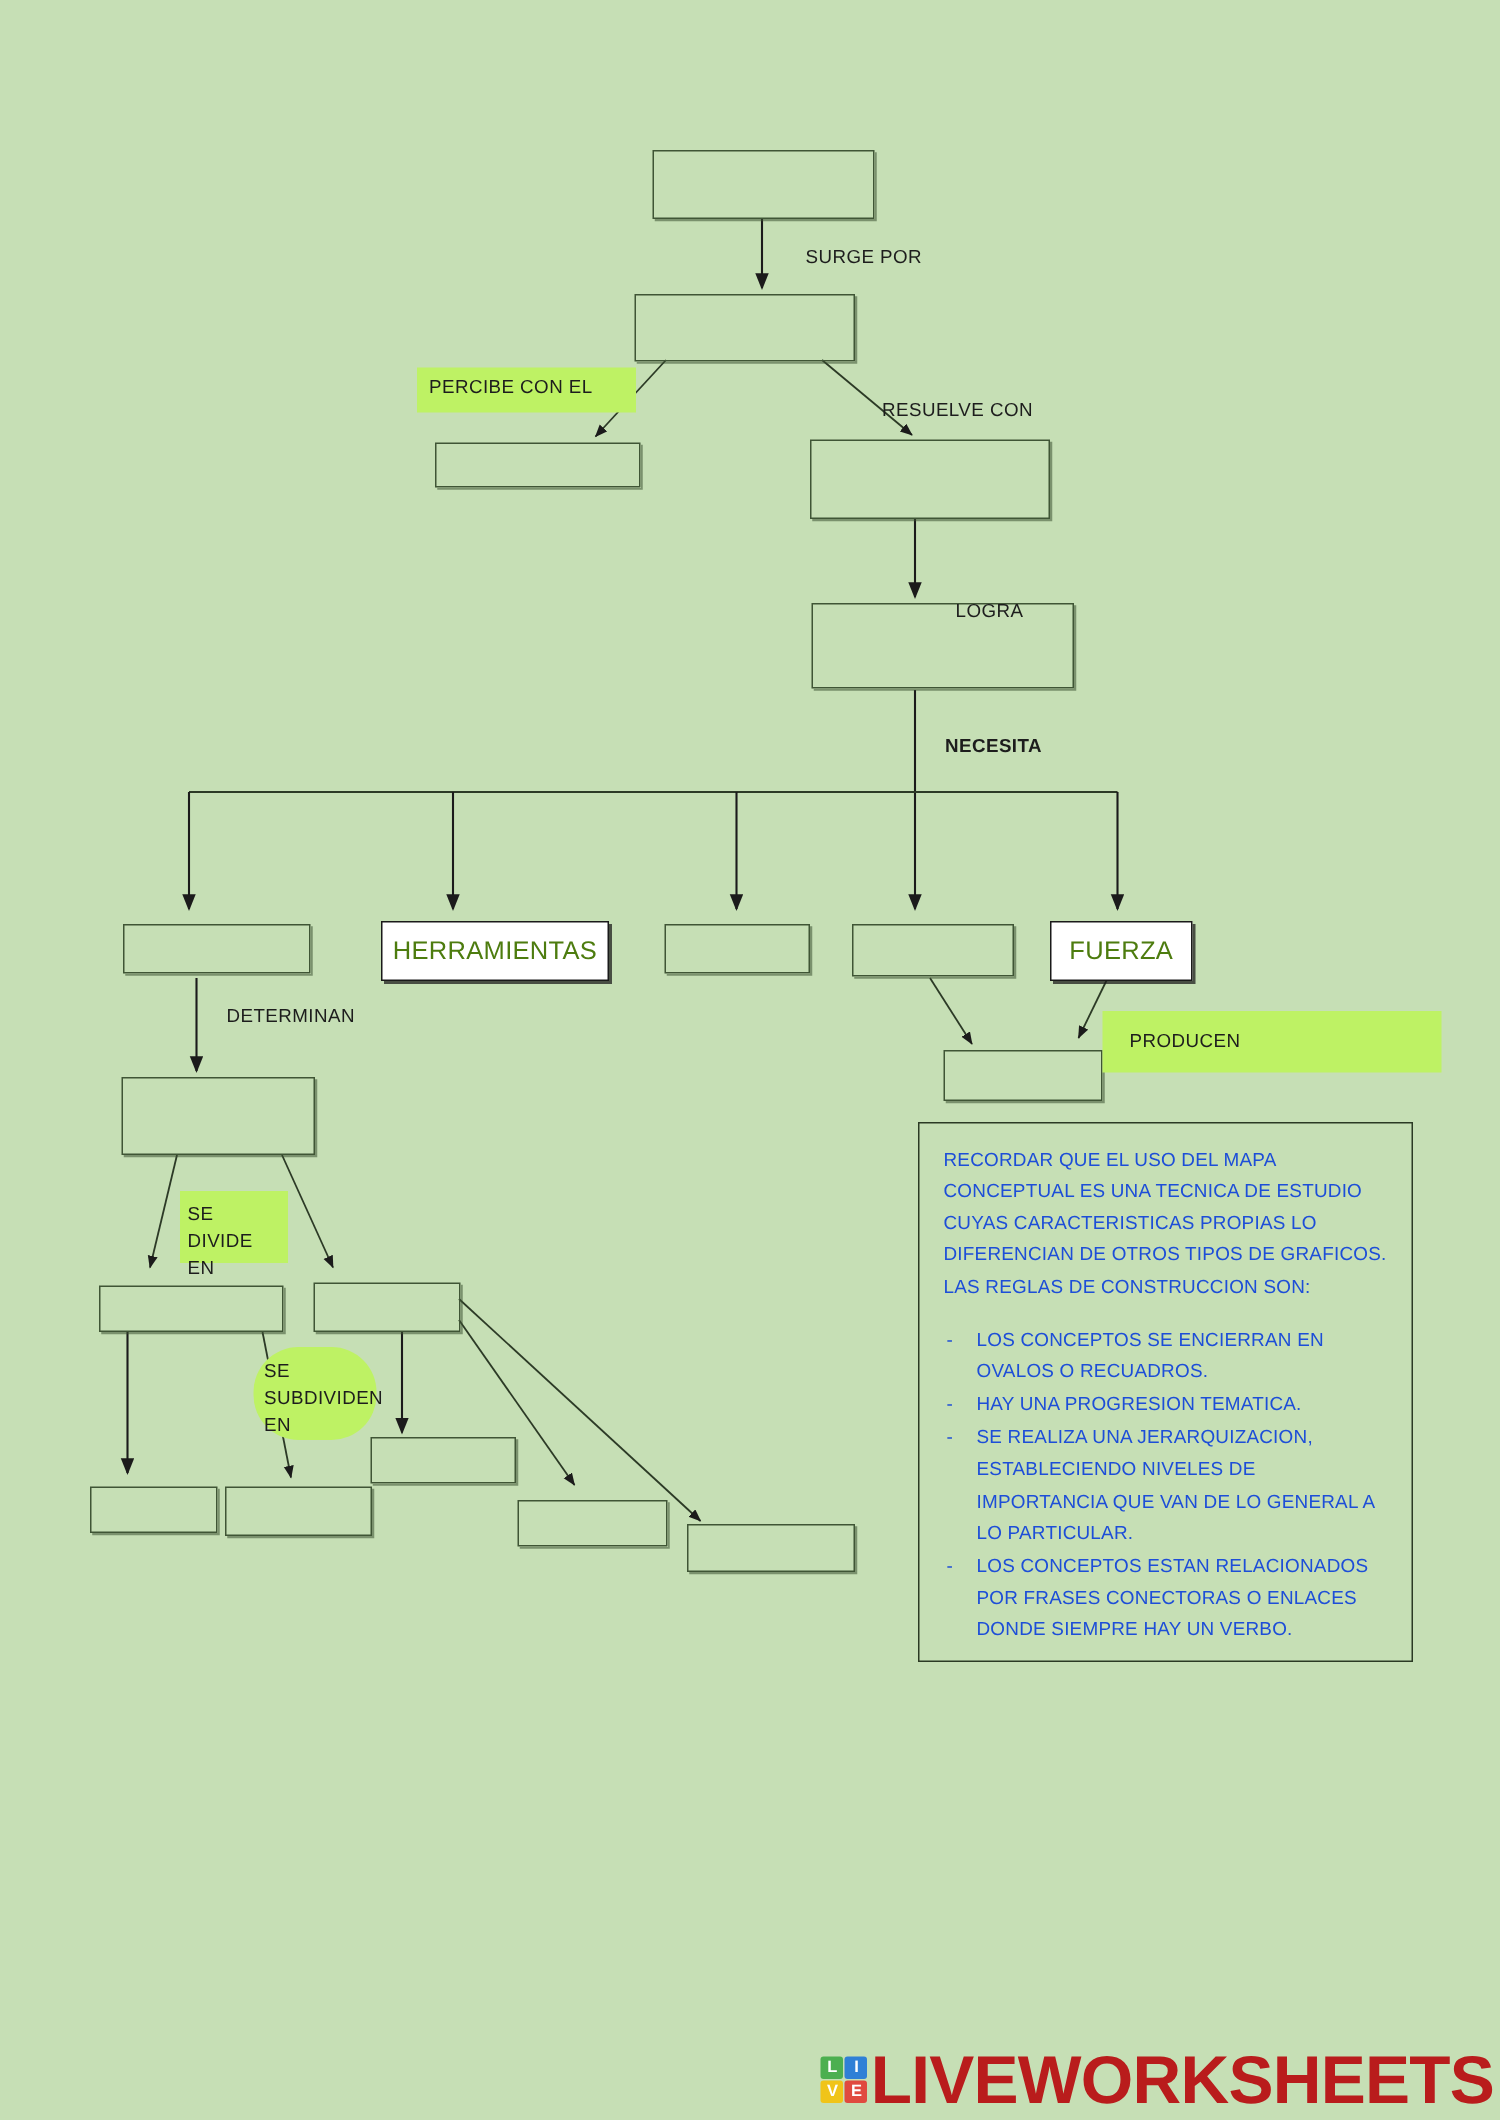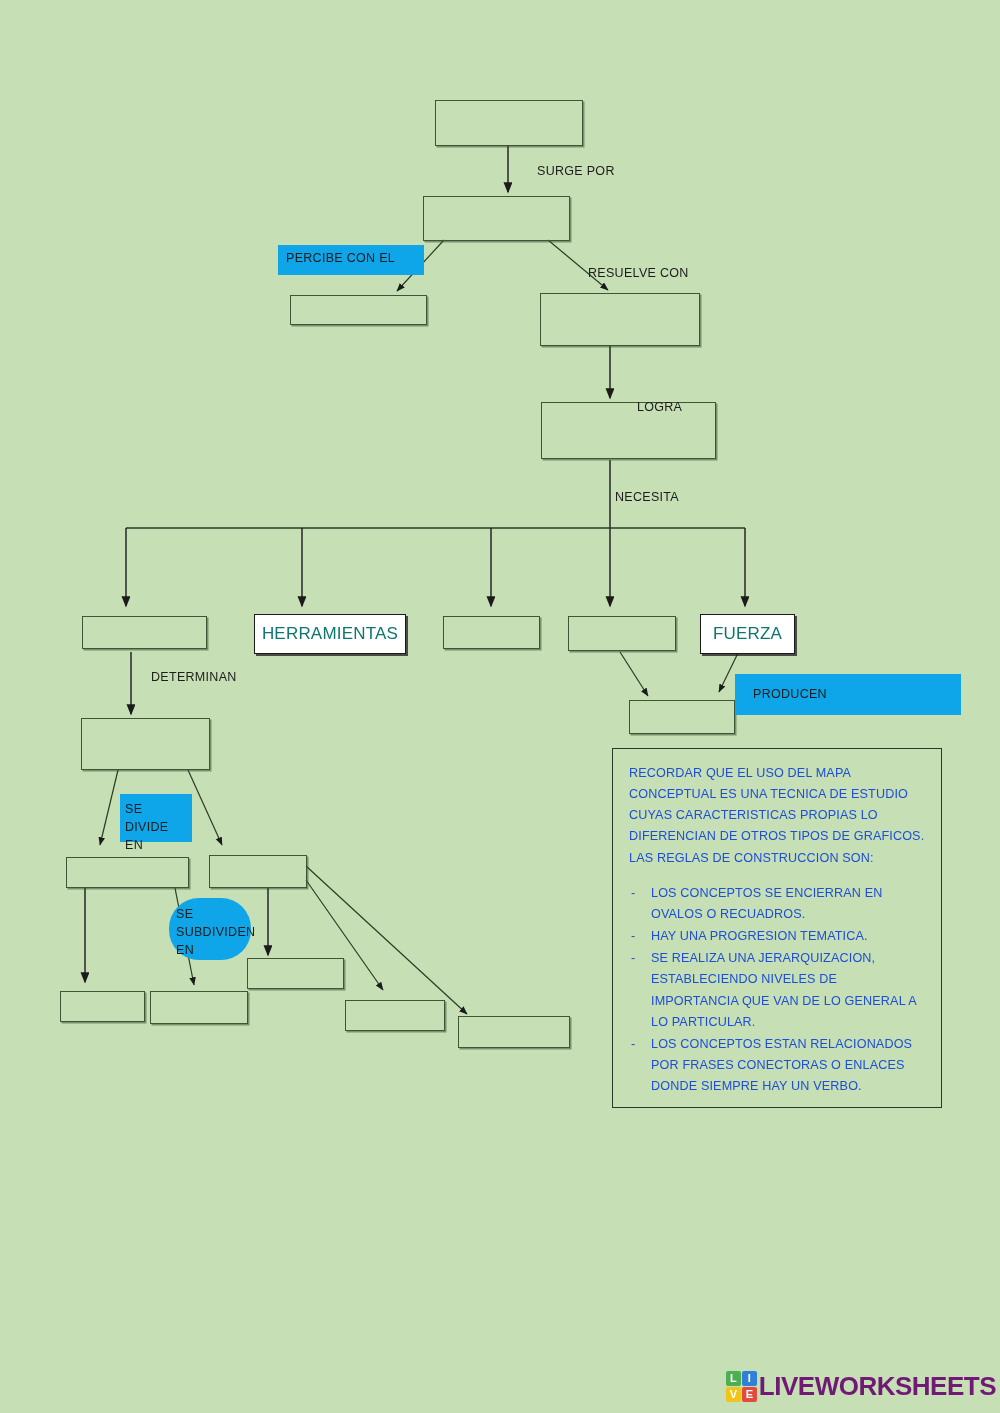--- a/index.html
+++ b/index.html
@@ -40,35 +40,35 @@
   .answerbox {
     position: absolute;
     box-sizing: border-box;
     border: 1.6px solid #1a1a1a;
     background: #ffffff;
     box-shadow: 2px 2px 0 rgba(30,30,30,0.75);
     display: flex;
     align-items: center;
     justify-content: center;
     font-size: 17px;
-    color: #0f766e;
+    color: #4d7c0f;
     letter-spacing: 0.2px;
     text-align: right;
   }
   
   .conn-label {
     position: absolute;
     font-size: 12.5px;
     color: #1d1d1d;
     letter-spacing: 0.3px;
     white-space: nowrap;
   }
   .label-white {
     position: absolute;
-    background: #0ea5e9;
+    background: #bef264;
     color: #1d1d1d;
     font-size: 12.5px;
     letter-spacing: 0.3px;
     box-sizing: border-box;
     padding: 4px 8px;
     line-height: 1.45;
   }
   
   #notes {
     position: absolute;
@@ -121,23 +121,23 @@
     display: flex;
     align-items: center;
     justify-content: center;
     font-size: 11px;
     font-weight: bold;
     color: #fff;
     border-radius: 2px;
     font-family: "Liberation Sans", sans-serif;
   }
   #logo-word {
-    font-size: 26px;
+    font-size: 45px;
     font-weight: bold;
-    color: #701a75;
+    color: #b91c1c;
     letter-spacing: -0.5px;
     line-height: 1;
     font-family: "Liberation Sans", sans-serif;
   }
 </style>
 </head>
 <body style="background: rgb(198, 223, 181);">
 
 <div id="sheet">
 
@@ -230,21 +230,21 @@
   <div class="nodebox" style="left:458px; top:1016px; width:112px; height:32px;"></div>
 
   <div class="conn-label" style="left:537px; top:164px;">SURGE POR</div>
 
   <div class="label-white" style="left:278px; top:245px; width:146px; height:30px;">PERCIBE CON EL</div>
 
   <div class="conn-label" style="left:588px; top:266px;">RESUELVE CON</div>
 
   <div class="conn-label" style="left:637px; top:372px;margin-top:28px;">LOGRA</div>
 
-  <div class="conn-label" style="left:615px; top:490px;">NECESITA</div>
+  <div class="conn-label" style="left:630px; top:490px;font-weight:bold;">NECESITA</div>
 
   <div class="conn-label" style="left:151px; top:670px;">DETERMINAN</div>
 
   <div class="label-white" style="left:735px; top:674px; width:226px; height:41px; padding-left:18px; display:flex; align-items:center;">PRODUCEN</div>
 
   <div class="label-white" style="left:120px; top:794px; width:72px; height:48px; padding:6px 6px 6px 5px;">SE DIVIDE EN</div>
 
   <div class="label-white" style="left:169px; top:898px; width:82px; height:62px; padding:7px 6px 6px 7px;border-radius:30px;">SE SUBDIVIDEN EN</div>
 
   <div id="notes">

